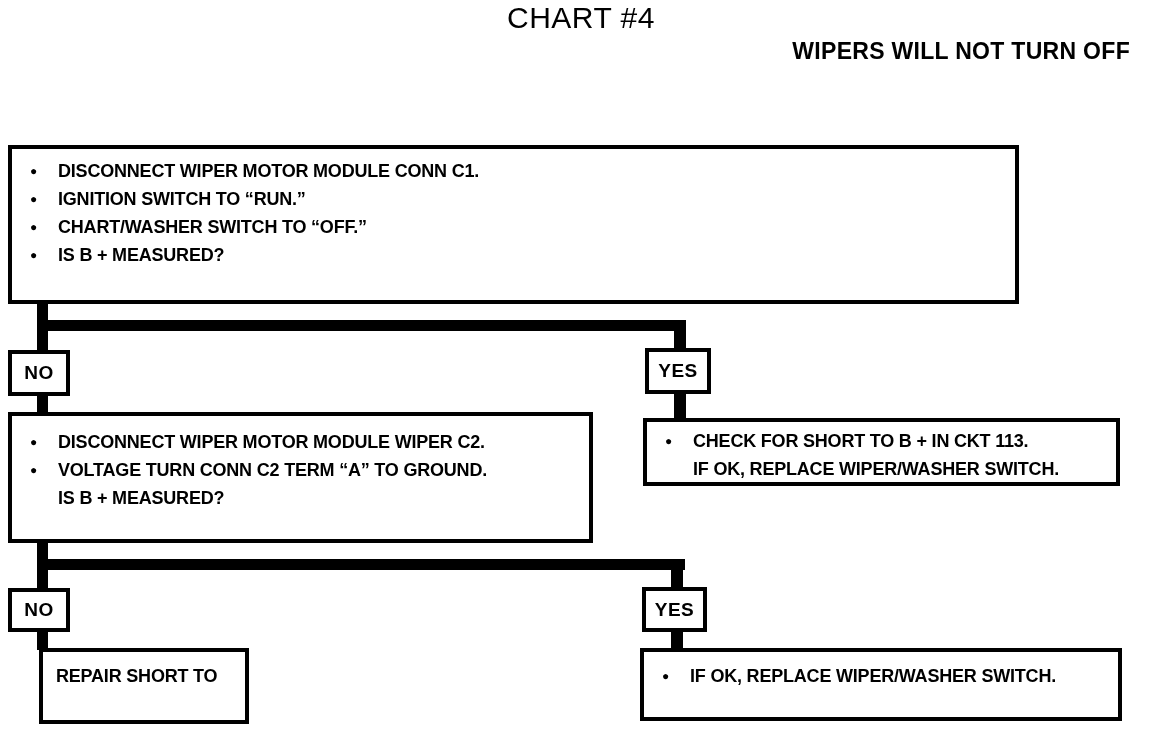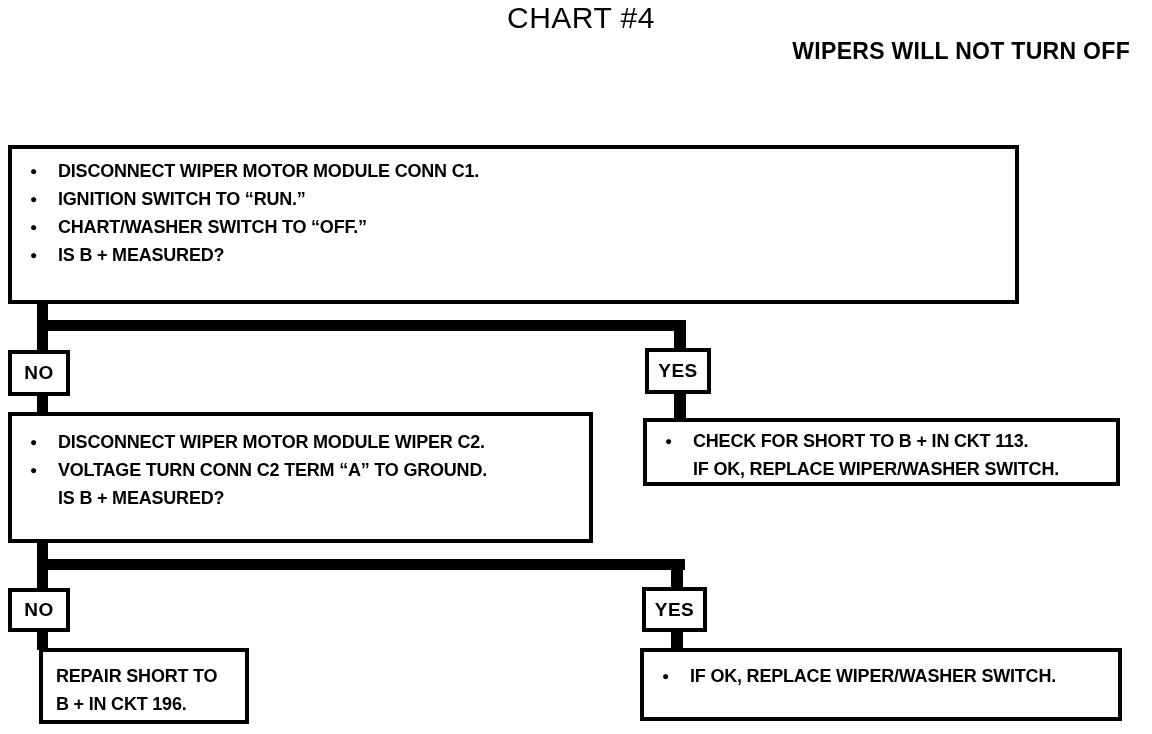--- a/index.html
+++ b/index.html
@@ -151,21 +151,20 @@
 
   <div class="decision" style="left:8px; top:588px; width:62px; height:44px;">
     <span>NO</span>
   </div>
   <div class="decision" style="left:642px; top:587px; width:65px; height:45px;">
     <span>YES</span>
   </div>
 
   <div class="node pt10" style="left:8px; top:648px; width:210px; height:76px; padding-left:13px;margin-left:31px;">
     <div class="tline">REPAIR SHORT TO</div>
-    <div class="tline">B +  IN CKT 196.</div>
   </div>
 
   <div class="node pt10" style="left:640px; top:648px; width:482px; height:73px;">
     <div class="row">
       <span class="bullet">●</span>
       <div class="lines">
         <div class="tline">IF OK, REPLACE WIPER/WASHER SWITCH.</div>
       </div>
     </div>
   </div>

